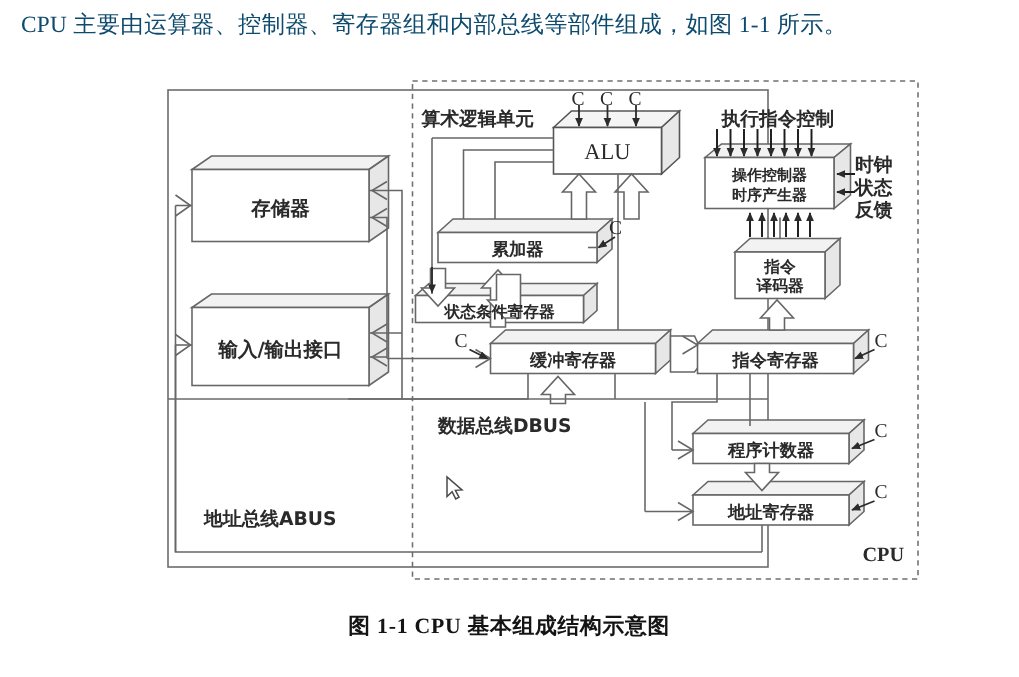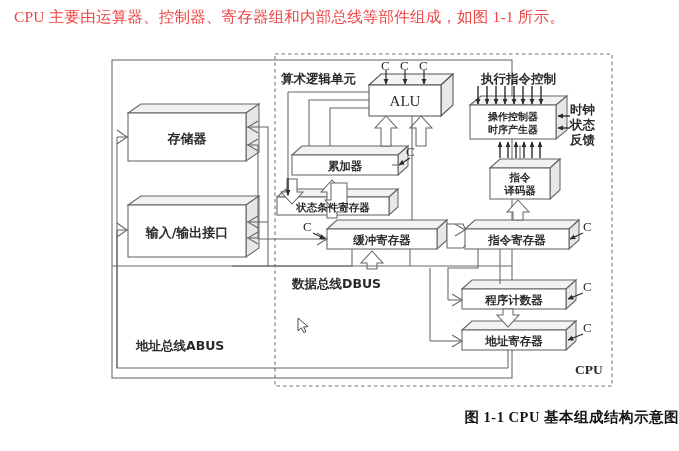--- a/index.html
+++ b/index.html
@@ -1,22 +1,22 @@
 <!DOCTYPE html>
 <html><head>
 <meta charset="utf-8">
 <style>
   html,body{margin:0;padding:0;background:#ffffff;}
   body{width:679px;height:451px;position:relative;overflow:hidden;
        font-family:"Liberation Serif","DejaVu Serif",serif;color:#111;}
   #page{position:absolute;left:0;top:0;width:679px;height:451px;}
   .headline{position:absolute;left:14px;top:6px;width:655px;
             font-size:15.5px;line-height:22px;letter-spacing:.2px;
-            color:#ef4444;white-space:nowrap;}
-  .caption{position:absolute;left:0;top:408px;width:679px;text-align:right;
+            color:#0c4a6e;white-space:nowrap;}
+  .caption{position:absolute;left:0;top:408px;width:679px;text-align:center;
            font-size:14.5px;font-weight:bold;color:#141414;letter-spacing:.5px;}
   svg{position:absolute;left:0;top:0;}
   text{font-family:"Liberation Serif","DejaVu Serif",serif;fill:#2a2a2a;}
   .cjk{font-family:"DejaVu Sans","Liberation Sans",sans-serif;font-weight:bold;}
   .lat{font-family:"Liberation Serif","DejaVu Serif",serif;}
 </style>
 </head>
 <body>
 
 <div id="page">

